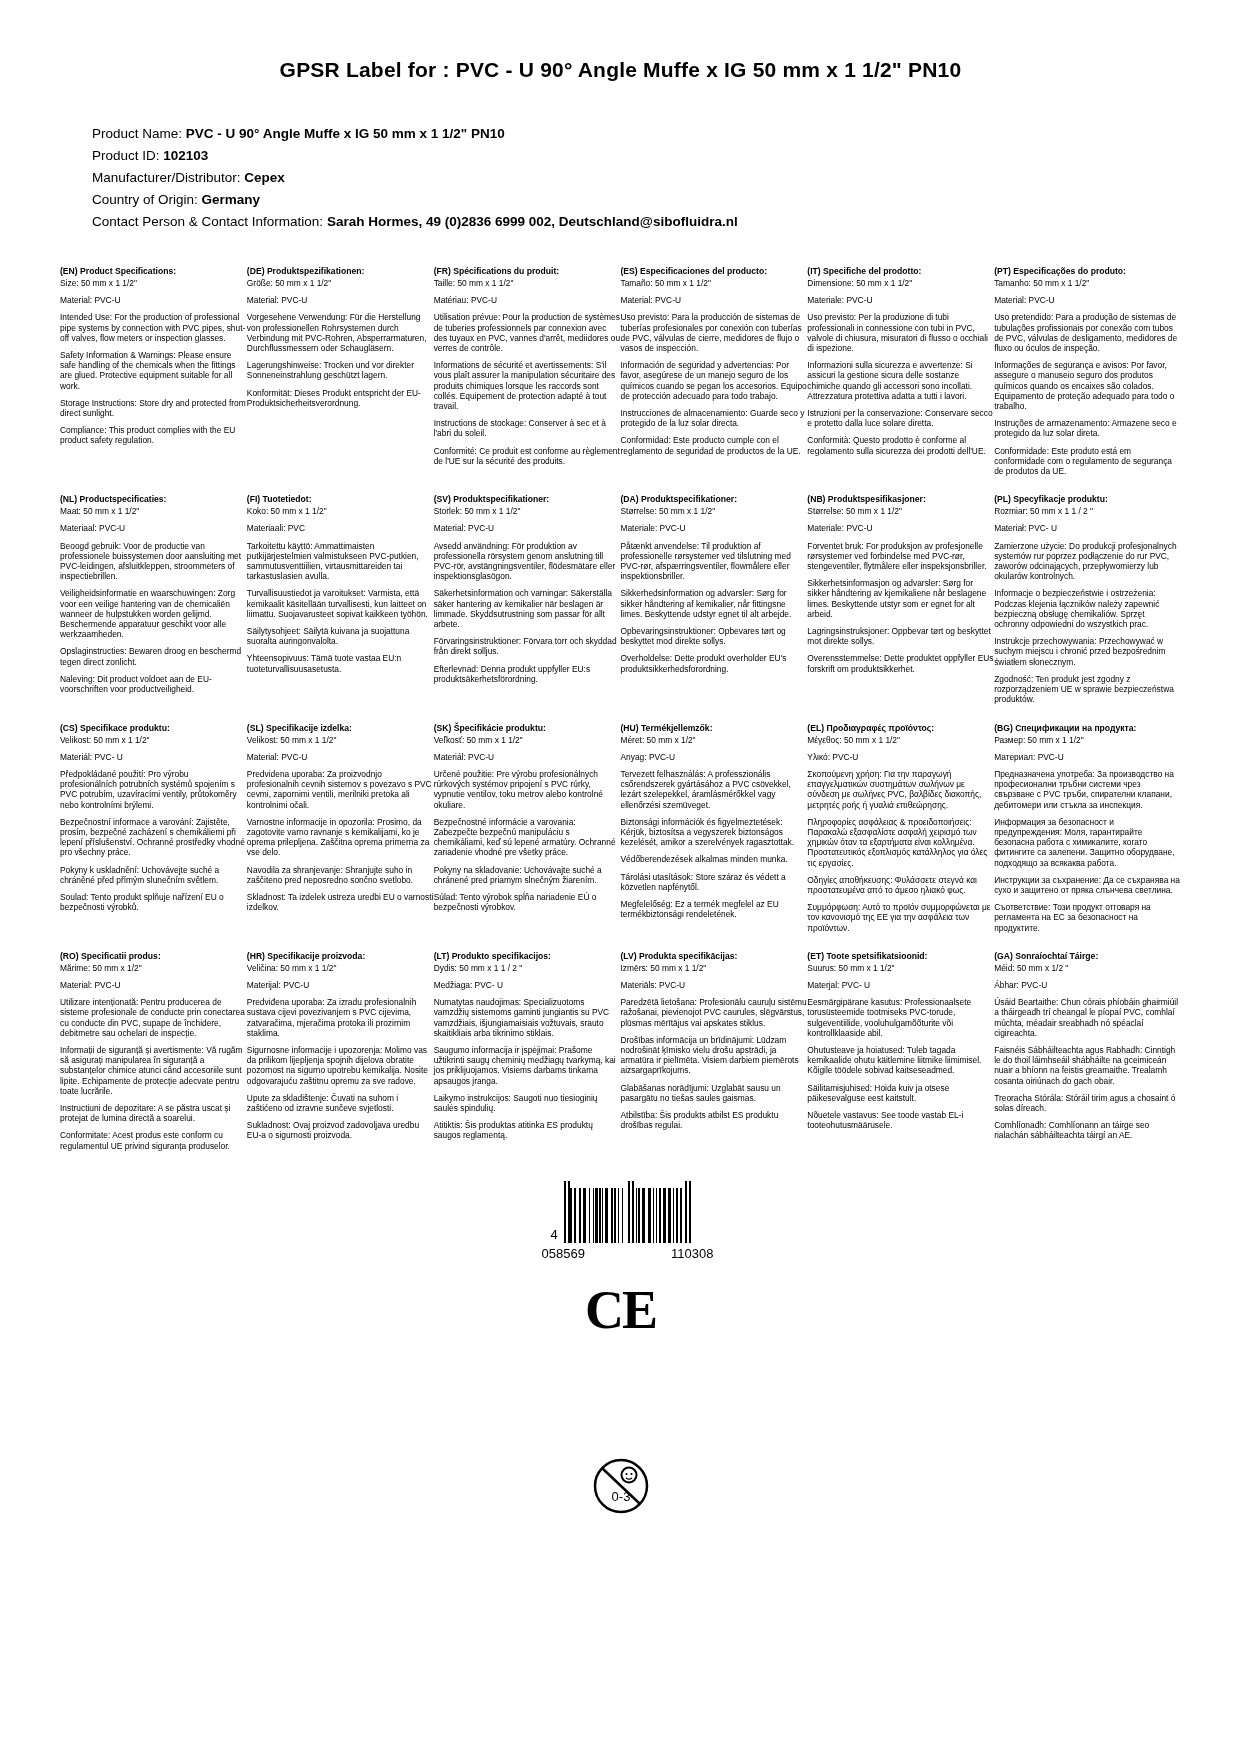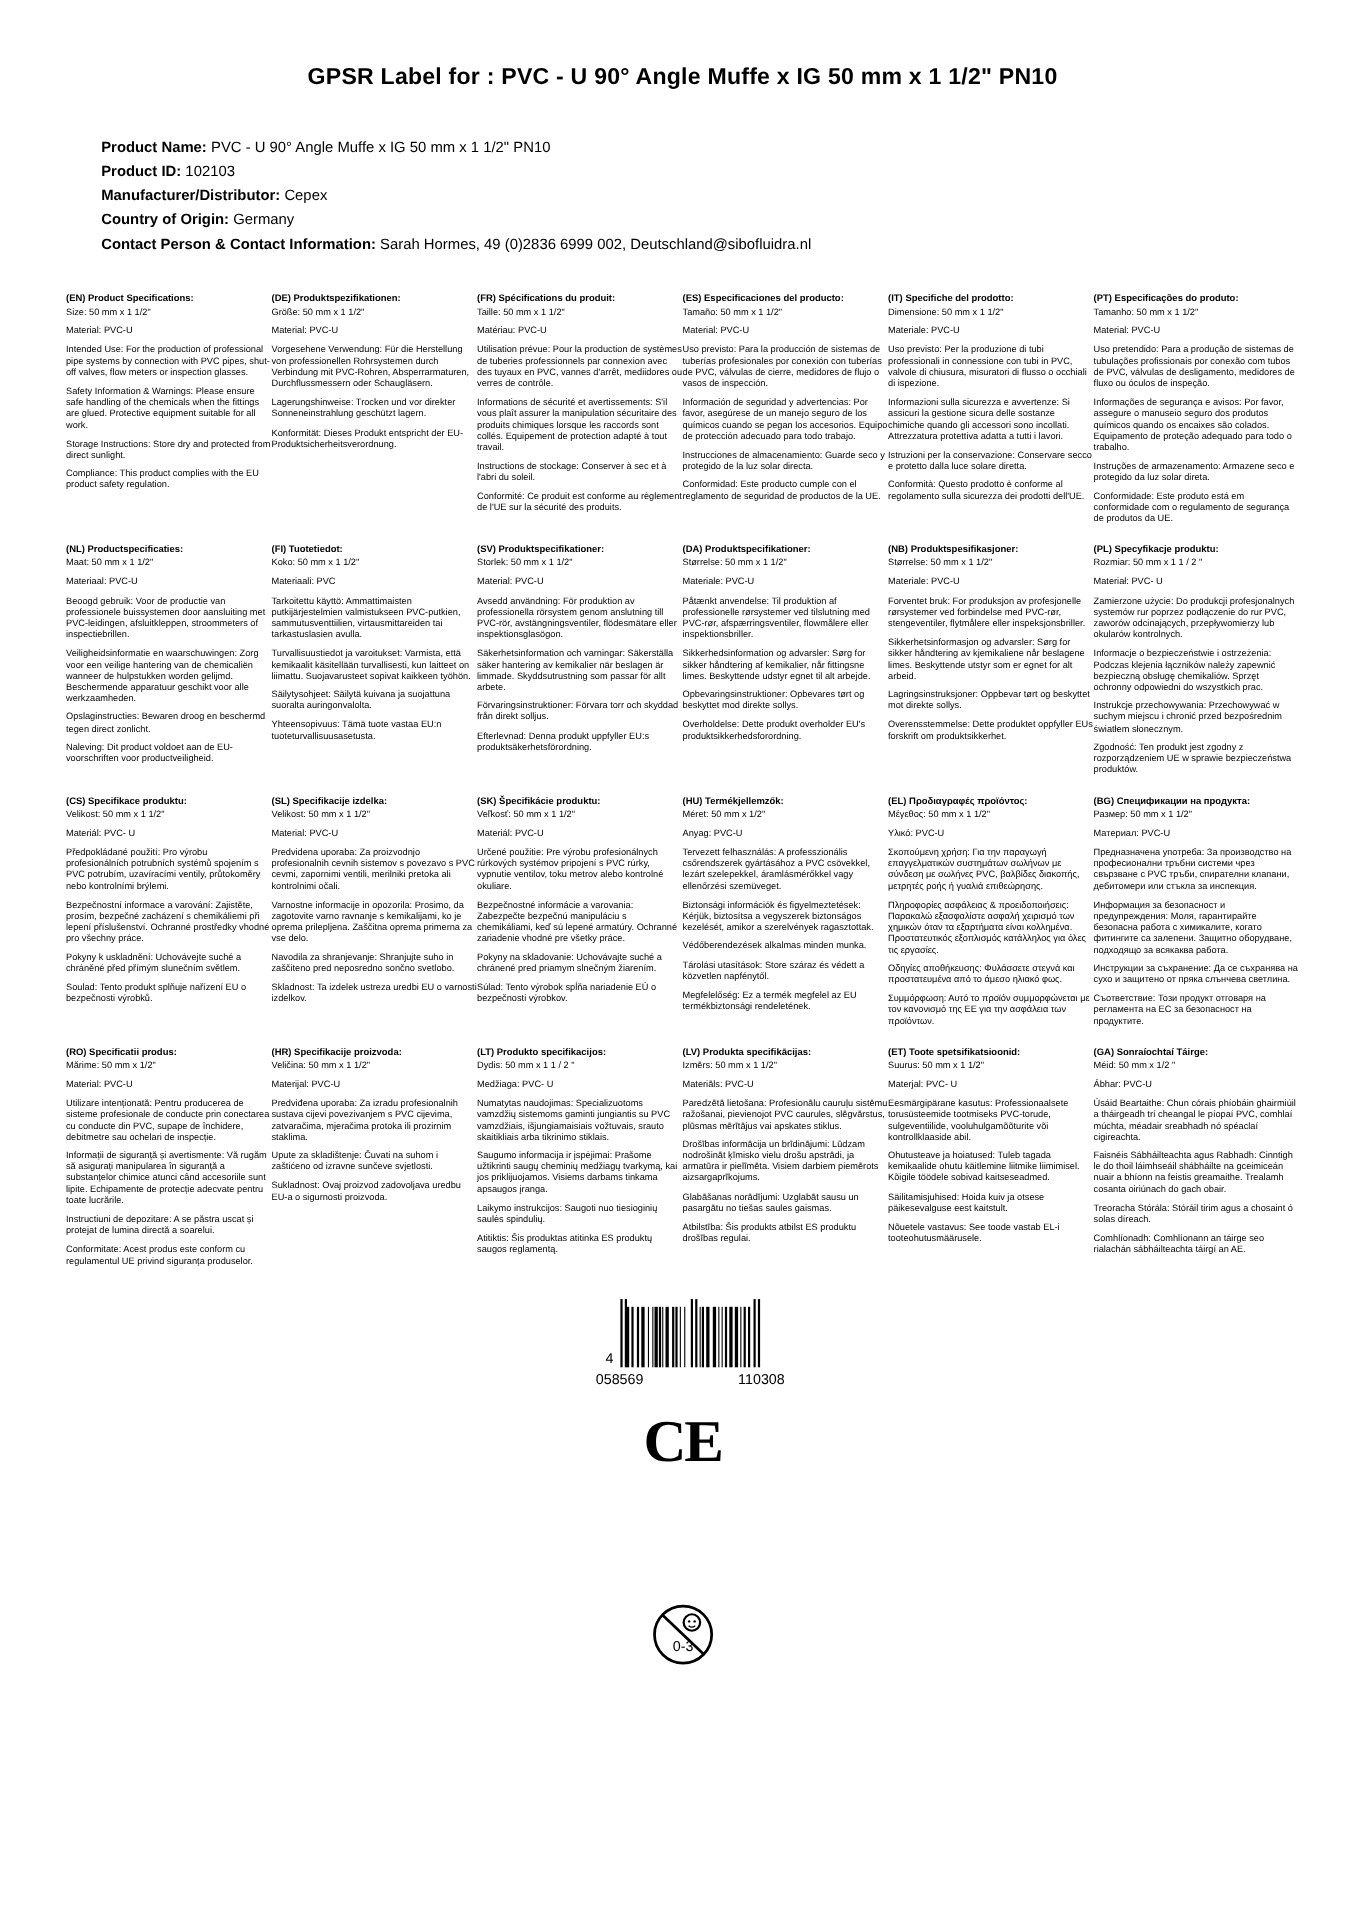--- a/index.html
+++ b/index.html
@@ -23,22 +23,22 @@
     letter-spacing: 0.2px;
   }
   .meta {
     margin-bottom: 34px;
   }
   .meta-row {
     font-size: 13.5px;
     line-height: 20px;
     margin-bottom: 2px;
   }
-  .meta-label { font-weight: bold; padding-left: 32px; }
-  .meta-value { font-weight: normal; }
+  .meta-label { font-weight: normal; padding-left: 32px; }
+  .meta-value { font-weight: bold; }
 
   .grid {
     display: grid;
     grid-template-columns: repeat(6, 1fr);
     column-gap: 0;
   }
   .block-row {
     margin-bottom: 18px;
   }
   .cell {
@@ -359,20 +359,21 @@
           <p>Instructiuni de depozitare: A se păstra uscat și protejat de lumina directă a soarelui.</p>
           <p>Conformitate: Acest produs este conform cu regulamentul UE privind siguranța produselor.</p>
         </div>
     </div>
     <div class="cell">
       <div class="cell-title">(HR) Specifikacije proizvoda:</div>
       <div class="cell-body">
           <p>Veličina: 50 mm x 1 1/2"</p>
           <p>Materijal: PVC-U</p>
           <p>Predviđena uporaba: Za izradu profesionalnih sustava cijevi povezivanjem s PVC cijevima, zatvaračima, mjeračima protoka ili prozirnim staklima.</p>
+          <p>Sigurnosne informacije i upozorenja: Molimo vas da prilikom lijepljenja spojnih dijelova obratite pozornost na sigurno upotrebu kemikalija. Nosite odgovarajuću zaštitnu opremu za sve radove.</p>
           <p>Upute za skladištenje: Čuvati na suhom i zaštićeno od izravne sunčeve svjetlosti.</p>
           <p>Sukladnost: Ovaj proizvod zadovoljava uredbu EU-a o sigurnosti proizvoda.</p>
         </div>
     </div>
     <div class="cell">
       <div class="cell-title">(LT) Produkto specifikacijos:</div>
       <div class="cell-body">
           <p>Dydis: 50 mm x 1 1 / 2 "</p>
           <p>Medžiaga: PVC- U</p>
           <p>Numatytas naudojimas: Specializuotoms vamzdžių sistemoms gaminti jungiantis su PVC vamzdžiais, išjungiamaisiais vožtuvais, srauto skaitikliais arba tikrinimo stiklais.</p>

